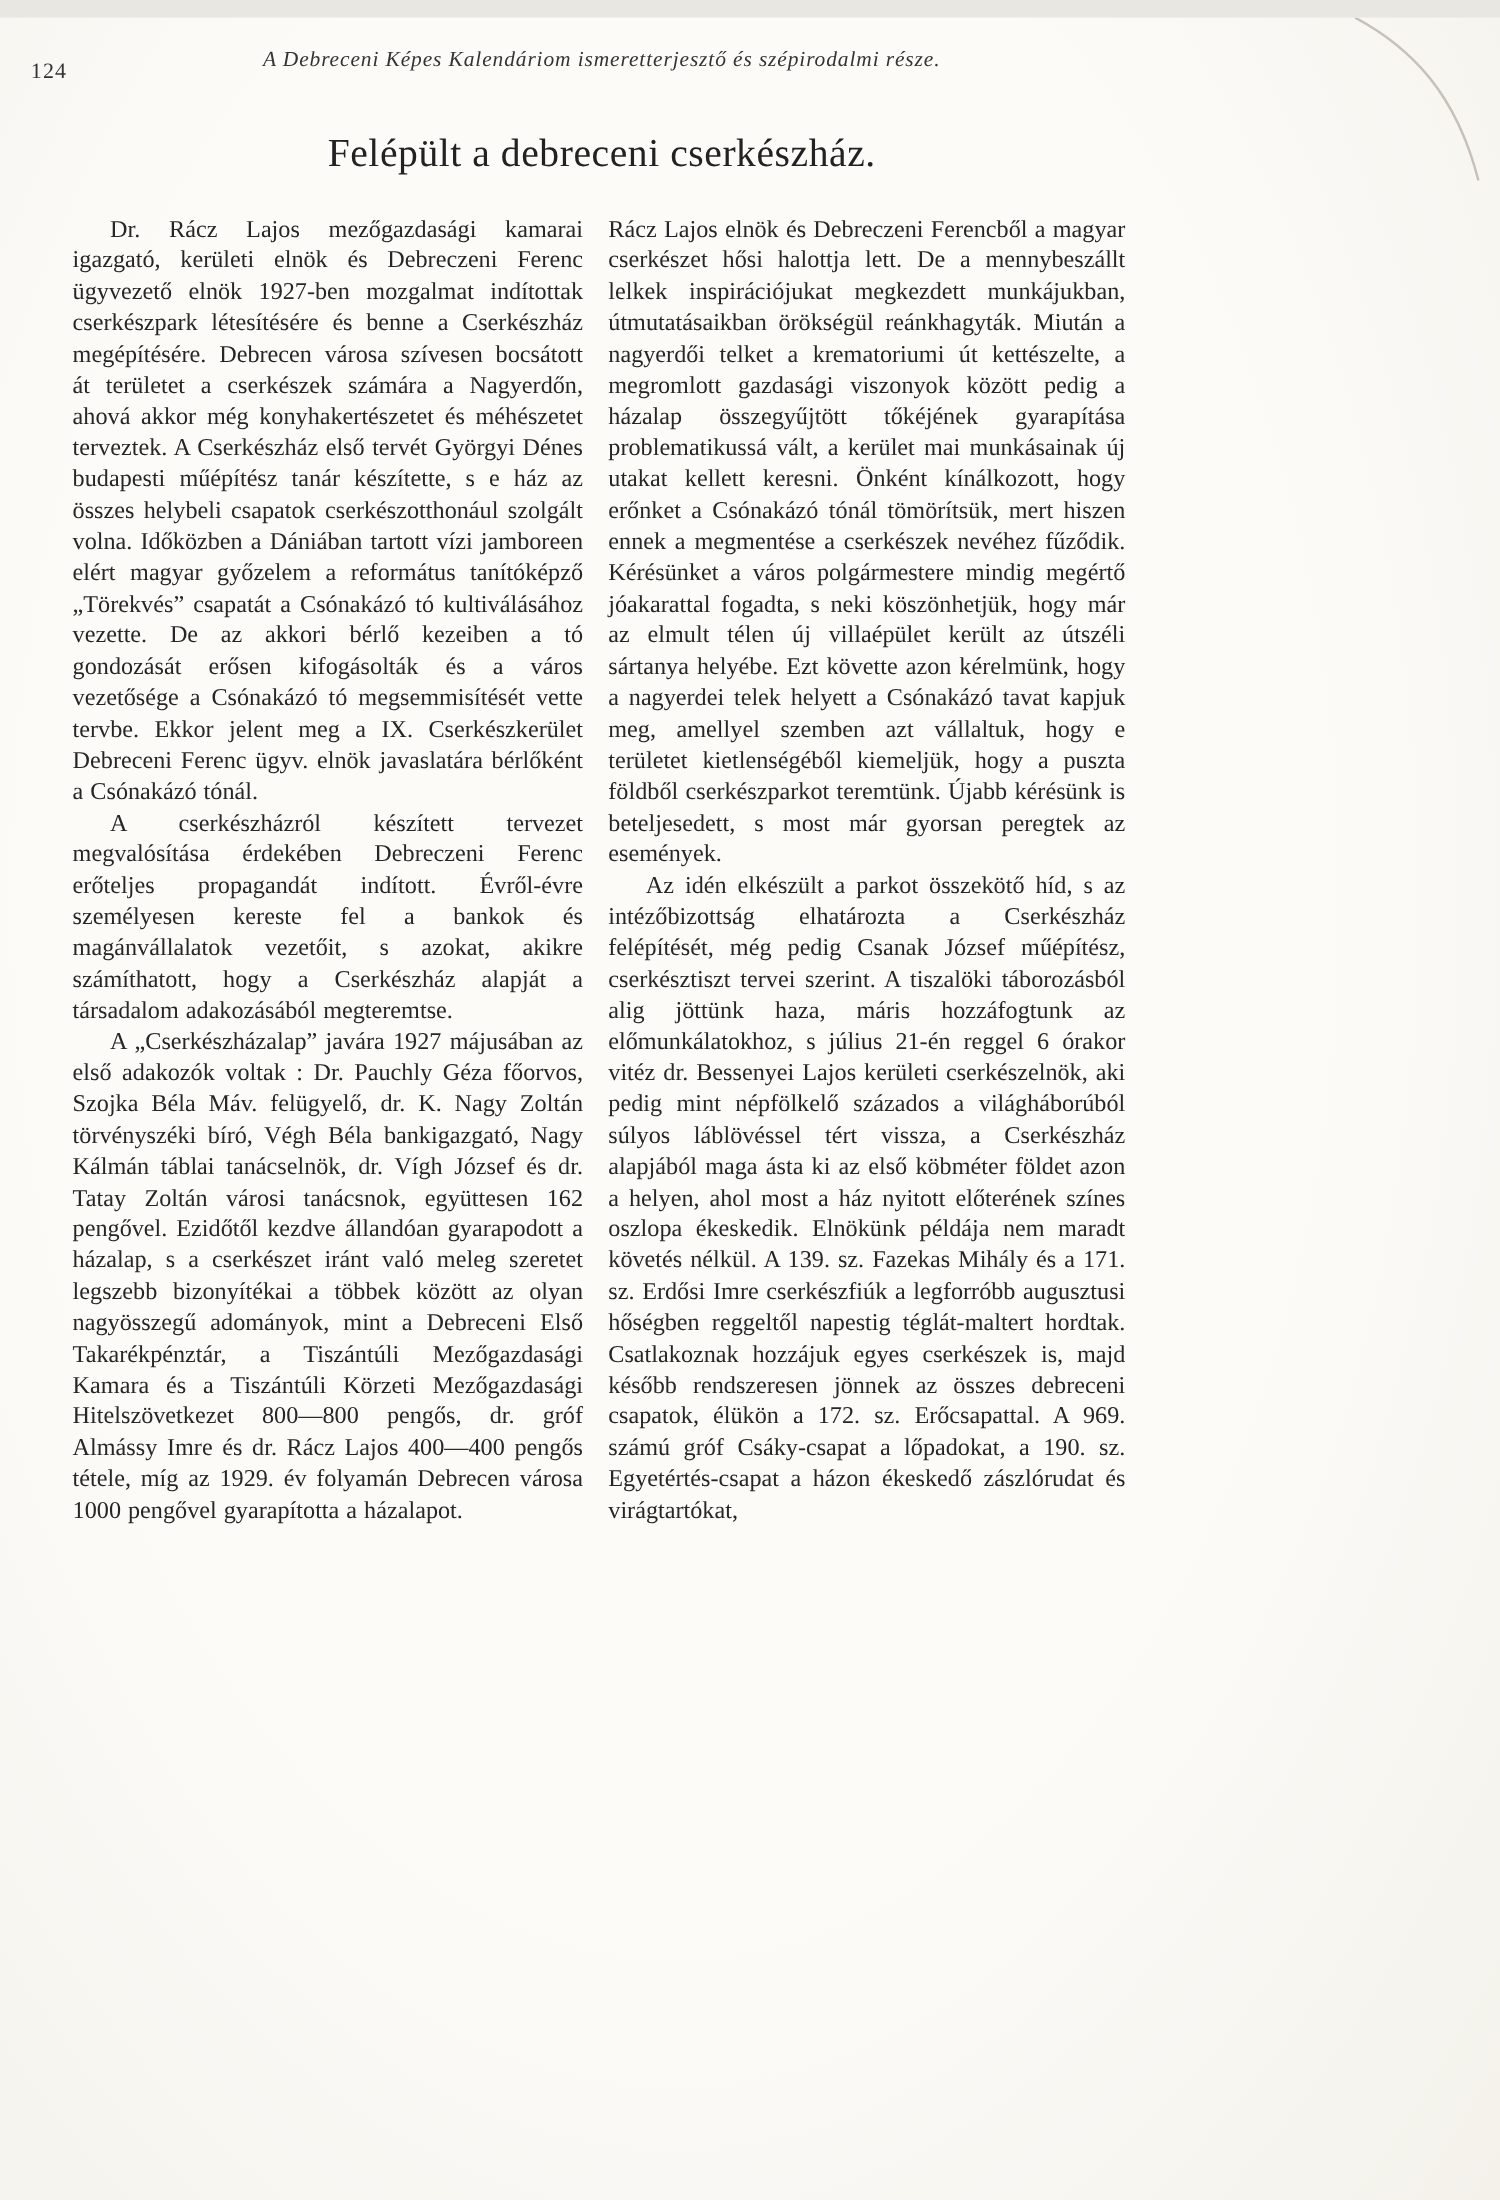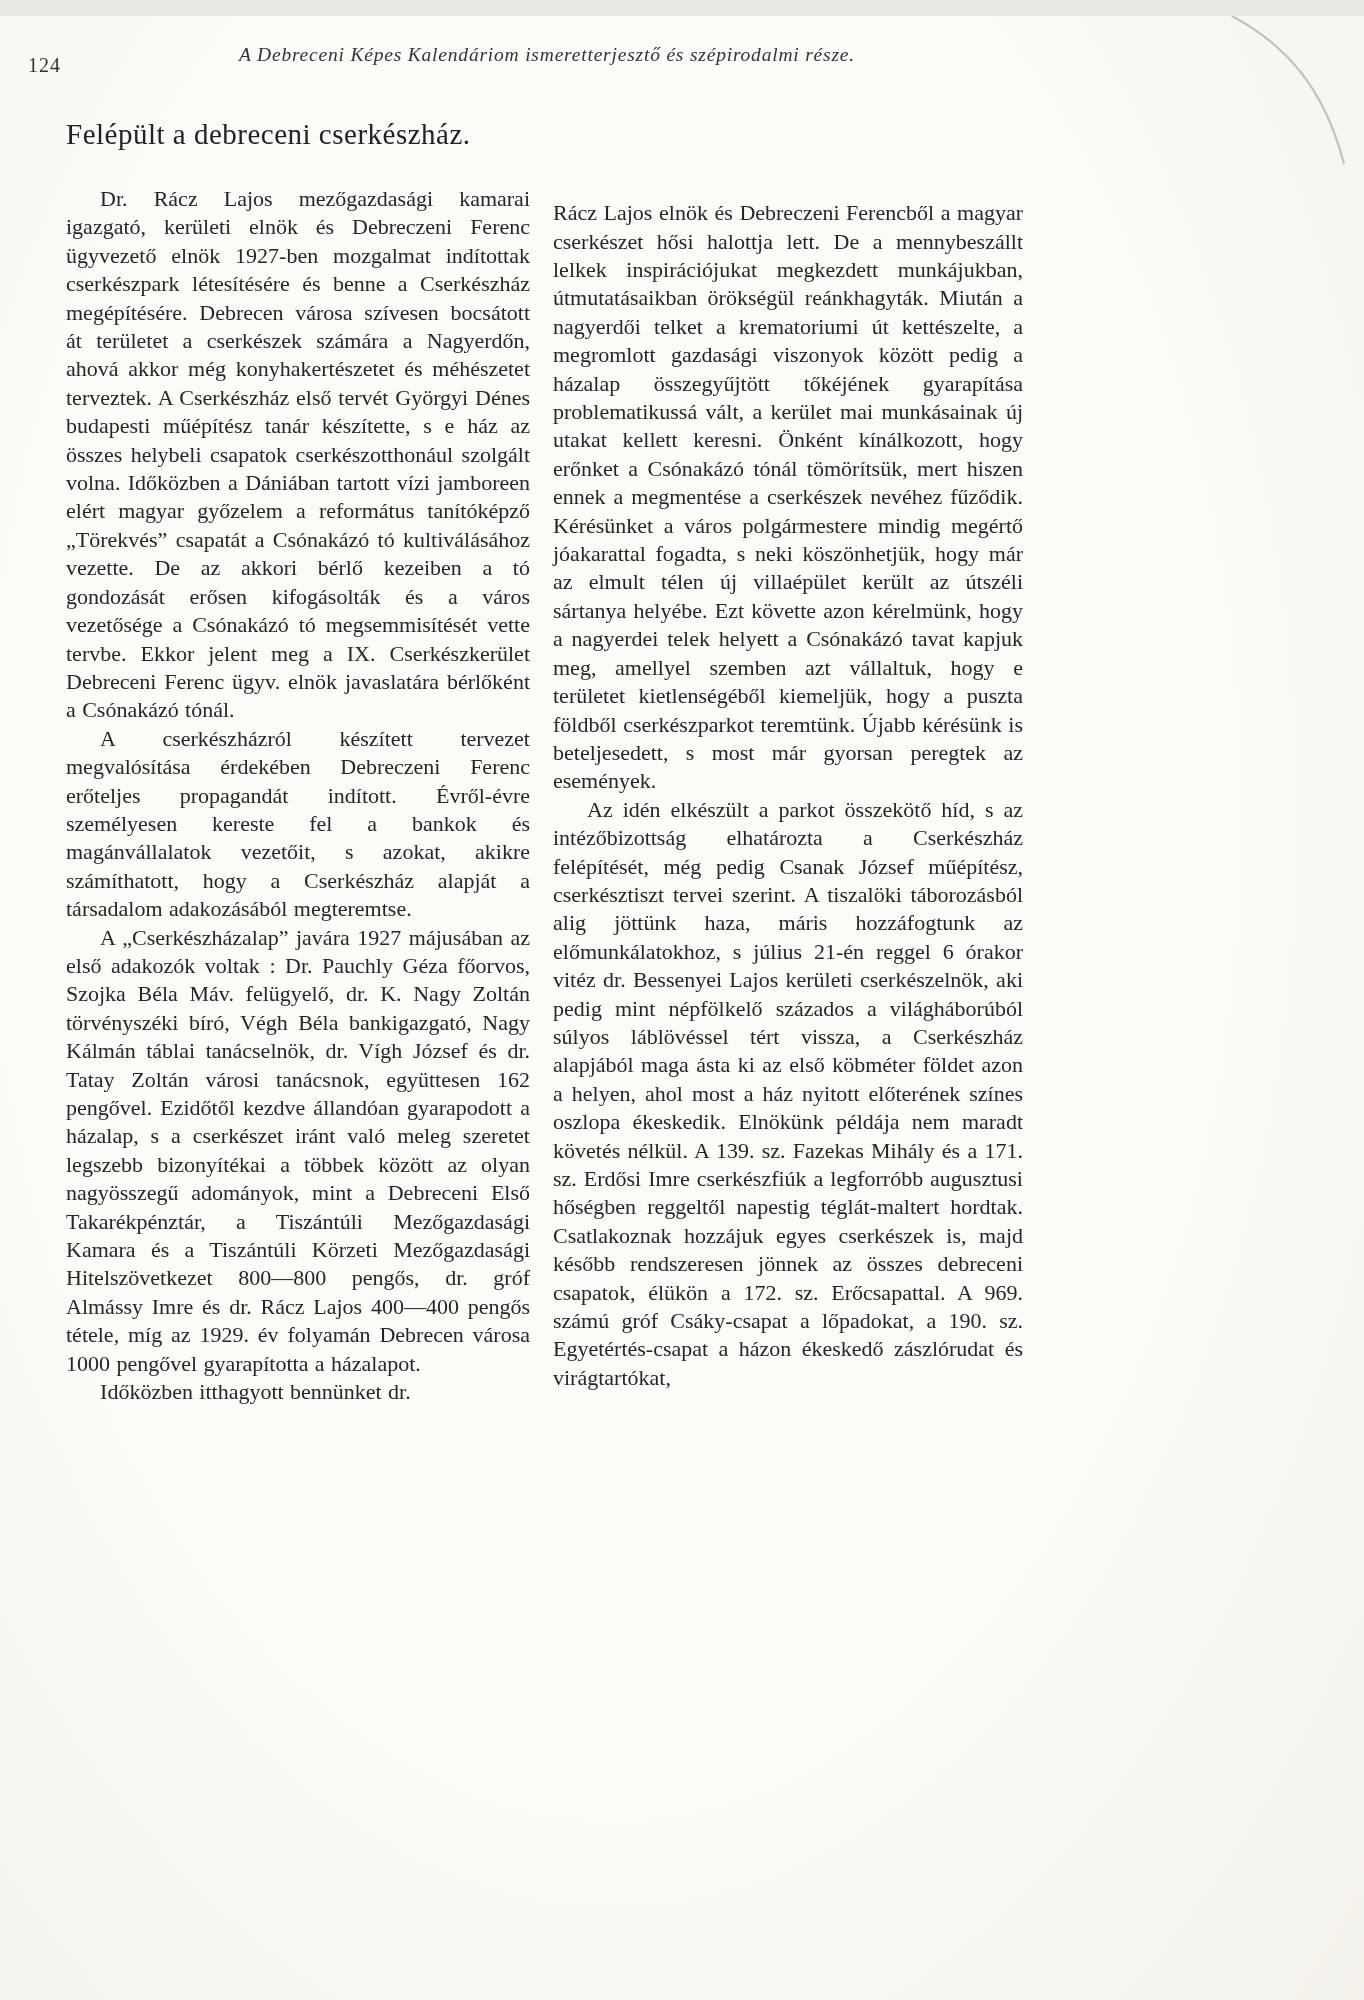--- a/index.html
+++ b/index.html
@@ -46,23 +46,23 @@
     display: block;
     text-align: center;
     font-style: italic;
     font-size: 19.5px;
     letter-spacing: 0.8px;
     color: #333;
     white-space: nowrap;
   }
   .article-title {
     margin: 52px 0 0 0;
-    text-align: left;
+    text-align: center;
     font-weight: normal;
-    font-size: 29px;
+    font-size: 36px;
     letter-spacing: 0.5px;
     color: #222;
   }
   .columns {
     display: flex;
     align-items: center;
     margin-top: 34px;
   }
   .column {
     box-sizing: border-box;
@@ -104,21 +104,20 @@
 
     <span class="running-title">A Debreceni Képes Kalendáriom ismeretterjesztő és szépirodalmi része.</span>
 
     <h1 class="article-title">Felépült a debreceni cserkészház.</h1>
 
     <div class="columns">
       <div class="column left">
           <p>Dr. Rácz Lajos mezőgazdasági kamarai igazgató, kerületi elnök és Debreczeni Ferenc ügyvezető elnök 1927-ben mozgalmat indítottak cserkészpark létesítésére és benne a Cserkészház megépítésére. Debrecen városa szívesen bocsátott át területet a cserkészek számára a Nagyerdőn, ahová akkor még konyhakertészetet és méhészetet terveztek. A Cserkészház első tervét Györgyi Dénes budapesti műépítész tanár készítette, s e ház az összes helybeli csapatok cserkészotthonául szolgált volna. Időközben a Dániában tartott vízi jamboreen elért magyar győzelem a református tanítóképző „Törekvés” csapatát a Csónakázó tó kultiválásához vezette. De az akkori bérlő kezeiben a tó gondozását erősen kifogásolták és a város vezetősége a Csónakázó tó megsemmisítését vette tervbe. Ekkor jelent meg a IX. Cserkészkerület Debreceni Ferenc ügyv. elnök javaslatára bérlőként a Csónakázó tónál.</p>
           <p>A cserkészházról készített tervezet megvalósítása érdekében Debreczeni Ferenc erőteljes propagandát indított. Évről-évre személyesen kereste fel a bankok és magánvállalatok vezetőit, s azokat, akikre számíthatott, hogy a Cserkészház alapját a társadalom adakozásából megteremtse.</p>
           <p>A „Cserkészházalap” javára 1927 májusában az első adakozók voltak : Dr. Pauchly Géza főorvos, Szojka Béla Máv. felügyelő, dr. K. Nagy Zoltán törvényszéki bíró, Végh Béla bankigazgató, Nagy Kálmán táblai tanácselnök, dr. Vígh József és dr. Tatay Zoltán városi tanácsnok, együttesen 162 pengővel. Ezidőtől kezdve állandóan gyarapodott a házalap, s a cserkészet iránt való meleg szeretet legszebb bizonyítékai a többek között az olyan nagyösszegű adományok, mint a Debreceni Első Takarékpénztár, a Tiszántúli Mezőgazdasági Kamara és a Tiszántúli Körzeti Mezőgazdasági Hitelszövetkezet 800—800 pengős, dr. gróf Almássy Imre és dr. Rácz Lajos 400—400 pengős tétele, míg az 1929. év folyamán Debrecen városa 1000 pengővel gyarapította a házalapot.</p>
-          <p>Időközben itthagyott bennünket dr.</p>
         </div>
       <div class="column-divider"></div>
       <div class="column right">
           <p>Rácz Lajos elnök és Debreczeni Ferencből a magyar cserkészet hősi halottja lett. De a mennybeszállt lelkek inspirációjukat megkezdett munkájukban, útmutatásaikban örökségül reánkhagyták. Miután a nagyerdői telket a krematoriumi út kettészelte, a megromlott gazdasági viszonyok között pedig a házalap összegyűjtött tőkéjének gyarapítása problematikussá vált, a kerület mai munkásainak új utakat kellett keresni. Önként kínálkozott, hogy erőnket a Csónakázó tónál tömörítsük, mert hiszen ennek a megmentése a cserkészek nevéhez fűződik. Kérésünket a város polgármestere mindig megértő jóakarattal fogadta, s neki köszönhetjük, hogy már az elmult télen új villaépület került az útszéli sártanya helyébe. Ezt követte azon kérelmünk, hogy a nagyerdei telek helyett a Csónakázó tavat kapjuk meg, amellyel szemben azt vállaltuk, hogy e területet kietlenségéből kiemeljük, hogy a puszta földből cserkészparkot teremtünk. Újabb kérésünk is beteljesedett, s most már gyorsan peregtek az események.</p>
           <p>Az idén elkészült a parkot összekötő híd, s az intézőbizottság elhatározta a Cserkészház felépítését, még pedig Csanak József műépítész, cserkésztiszt tervei szerint. A tiszalöki táborozásból alig jöttünk haza, máris hozzáfogtunk az előmunkálatokhoz, s július 21-én reggel 6 órakor vitéz dr. Bessenyei Lajos kerületi cserkészelnök, aki pedig mint népfölkelő százados a világháborúból súlyos láblövéssel tért vissza, a Cserkészház alapjából maga ásta ki az első köbméter földet azon a helyen, ahol most a ház nyitott előterének színes oszlopa ékeskedik. Elnökünk példája nem maradt követés nélkül. A 139. sz. Fazekas Mihály és a 171. sz. Erdősi Imre cserkészfiúk a legforróbb augusztusi hőségben reggeltől napestig téglát-maltert hordtak. Csatlakoznak hozzájuk egyes cserkészek is, majd később rendszeresen jönnek az összes debreceni csapatok, élükön a 172. sz. Erőcsapattal. A 969. számú gróf Csáky-csapat a lőpadokat, a 190. sz. Egyetértés-csapat a házon ékeskedő zászlórudat és virágtartókat,</p>
         </div>
     </div>
 
   </div>
 </div>

